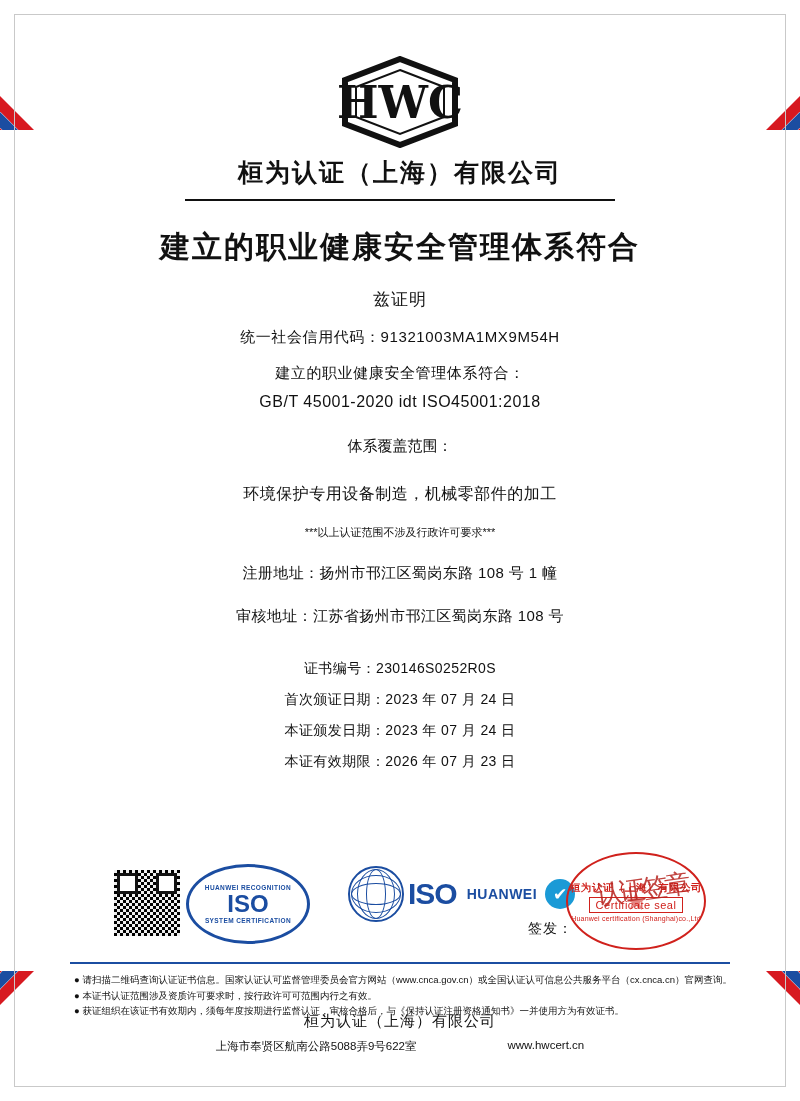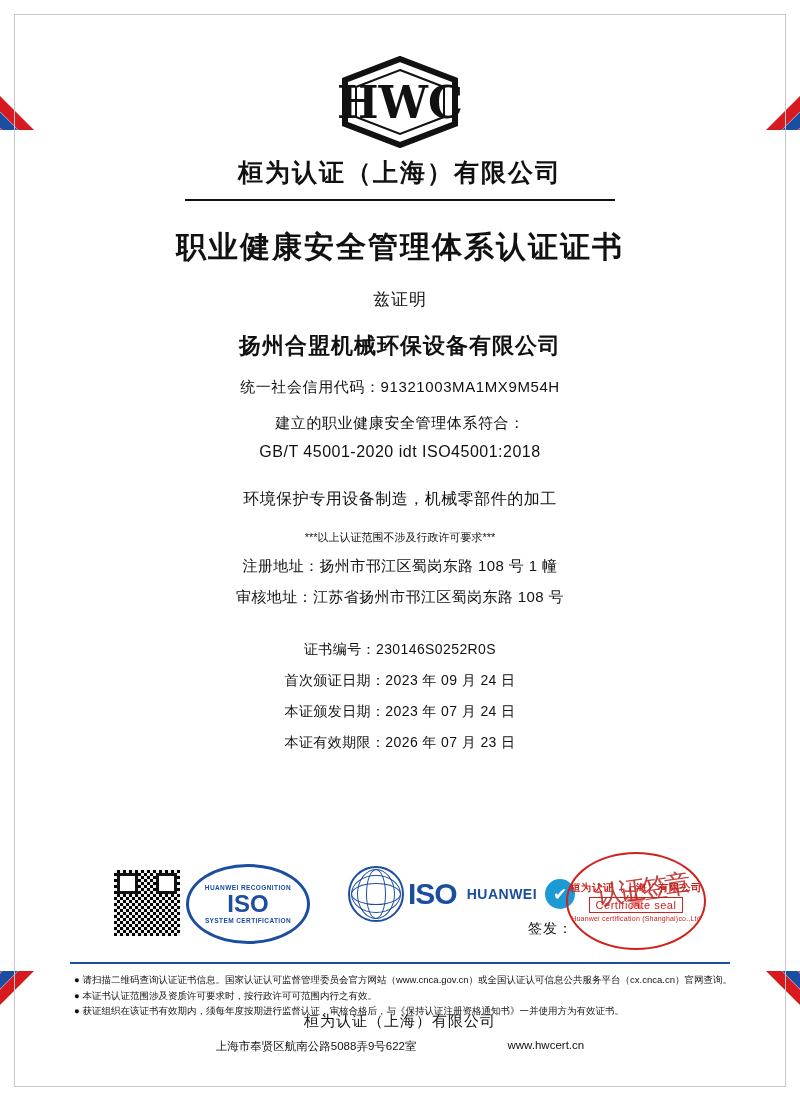--- a/index.html
+++ b/index.html
@@ -137,21 +137,21 @@
     margin-top: 28px;
     letter-spacing: 0.5px;
   }
   .note-small {
     font-size: 11px;
     margin-top: 20px;
     color: #111;
   }
   .addr {
     font-size: 15px;
-    margin-top: 12px;
+    margin-top: 24px;
     letter-spacing: 0.4px;
   }
   .meta {
     margin-top: 34px;
   }
   .meta .row {
     font-size: 14px;
     margin-top: 13px;
     letter-spacing: 0.4px;
   }
@@ -396,38 +396,38 @@
       <svg width="128" height="92" viewBox="0 0 128 92">
         <polygon points="64,3 119,24 119,68 64,89 9,68 9,24" fill="none" stroke="#111" stroke-width="6"></polygon>
         <polygon points="64,14 108,31 108,61 64,78 20,61 20,31" fill="none" stroke="#111" stroke-width="2"></polygon>
         <text x="64" y="62" text-anchor="middle" font-family="DejaVu Serif, serif" font-size="44" font-weight="700" fill="#111">HWC</text>
       </svg>
     </div>
 
     <div class="org-cn">桓为认证（上海）有限公司</div>
     <div class="rule"></div>
 
-    <div class="cert-title">职业健康安全管理体系认证证书</div>
+    <div class="cert-title">建立的职业健康安全管理体系符合</div>
 
     <div class="hereby">兹证明</div>
-    <div class="company">扬州合盟机械环保设备有限公司</div>
     <div class="line">统一社会信用代码：91321003MA1MX9M54H</div>
 
     <div class="line">建立的职业健康安全管理体系符合：</div>
     <div class="std">GB/T 45001-2020 idt ISO45001:2018</div>
 
+    <div class="scope-head">体系覆盖范围：</div>
     <div class="scope-body">环境保护专用设备制造，机械零部件的加工</div>
 
     <div class="note-small">***以上认证范围不涉及行政许可要求***</div>
     <div class="addr">注册地址：扬州市邗江区蜀岗东路 108 号 1 幢</div>
     <div class="addr">审核地址：江苏省扬州市邗江区蜀岗东路 108 号</div>
 
     <div class="meta">
       <div class="row">证书编号：230146S0252R0S</div>
-      <div class="row">首次颁证日期：2023 年 09 月 24 日</div>
+      <div class="row">首次颁证日期：2023 年 07 月 24 日</div>
       <div class="row">本证颁发日期：2023 年 07 月 24 日</div>
       <div class="row">本证有效期限：2026 年 07 月 23 日</div>
     </div>
   </div>
 
   <div class="marks">
 
     <div class="qr"></div>
 
     <div class="iso-oval">

